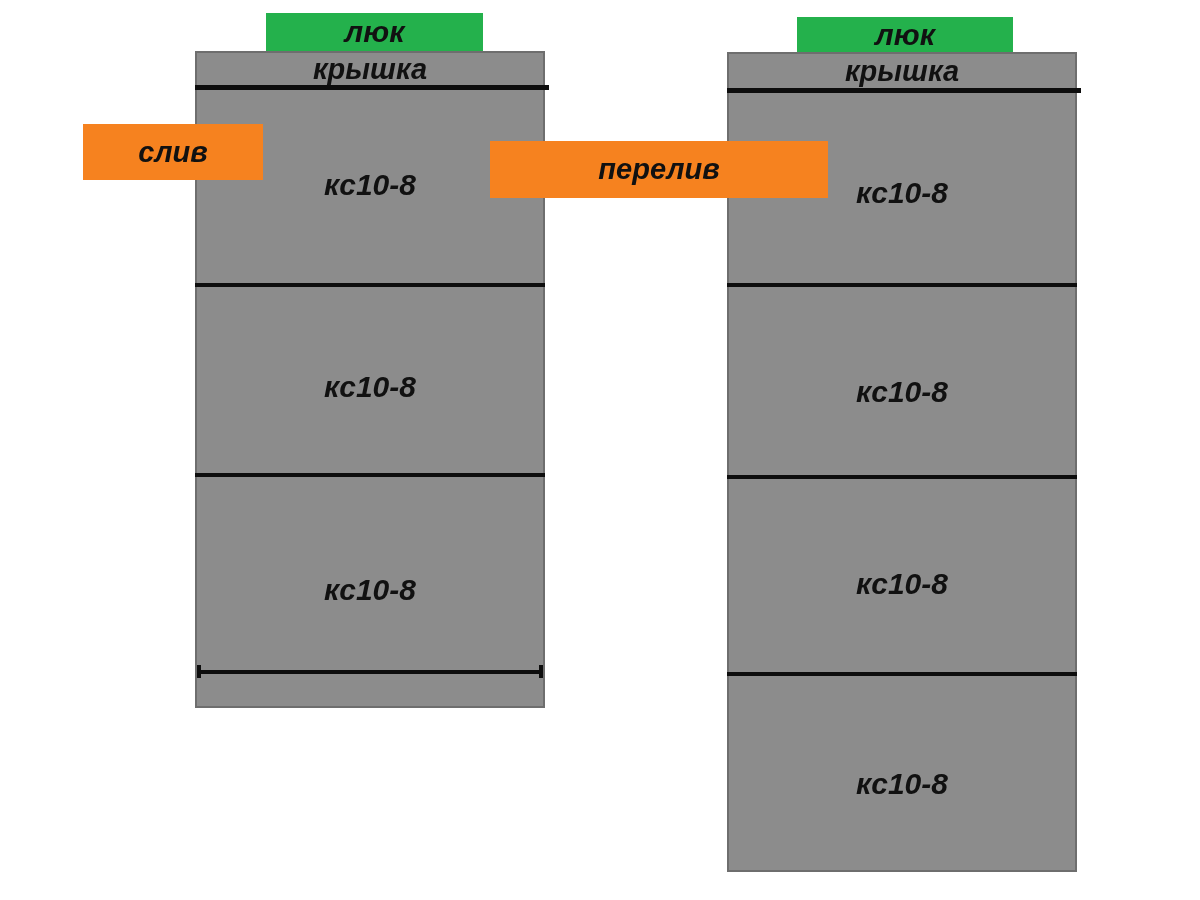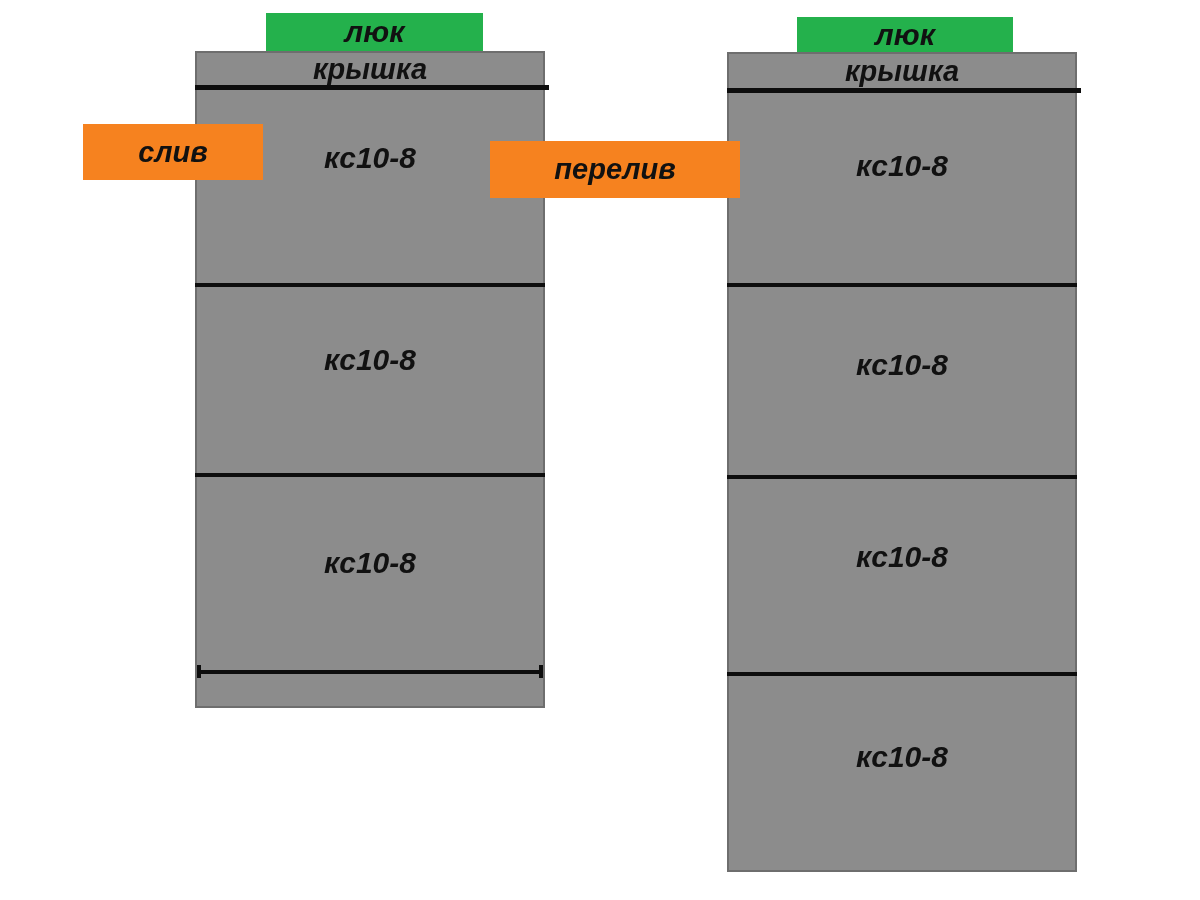--- a/index.html
+++ b/index.html
@@ -66,20 +66,21 @@
   .ring{
     position:relative;
     flex:0 0 auto;
   }
   .ring .ring-label{
     position:absolute;left:0;right:0;
     text-align:center;
     color:var(--text);
     font-weight:bold;font-size:30px;
     line-height:30px;
+    margin-top:27px;
   }
   
   .lt1{height:193px;} .lt1 .ring-label{top:53px;}
   .lt2{height:186px;} .lt2 .ring-label{top:58px;}
   .lt3{height:193px;} .lt3 .ring-label{top:71px;}
   .rt1{height:190px;} .rt1 .ring-label{top:58px;}
   .rt2{height:188px;} .rt2 .ring-label{top:63px;}
   .rt3{height:193px;} .rt3 .ring-label{top:63px;}
   .rt4{height:196px;} .rt4 .ring-label{top:66px;}
 
@@ -111,21 +112,21 @@
 
   
   .pipe{
     background:var(--orange);
     color:var(--text);
     font-weight:bold;font-size:29px;
     display:flex;align-items:center;justify-content:center;
     z-index:5;
   }
   .pipe-drain{left:83px;top:124px;width:180px;height:56px;}
-  .pipe-overflow{left:490px;top:141px;width:250px;height:57px;}
+  .pipe-overflow{left:490px;top:141px;width:338px;height:57px;}
 </style>
 </head>
 <body>
 
 <div class="abs hatch hatch-left">
   <span>люк</span>
 </div>
 
 <div class="abs column column-left">
   <div class="lid lid-left">крышка</div>

